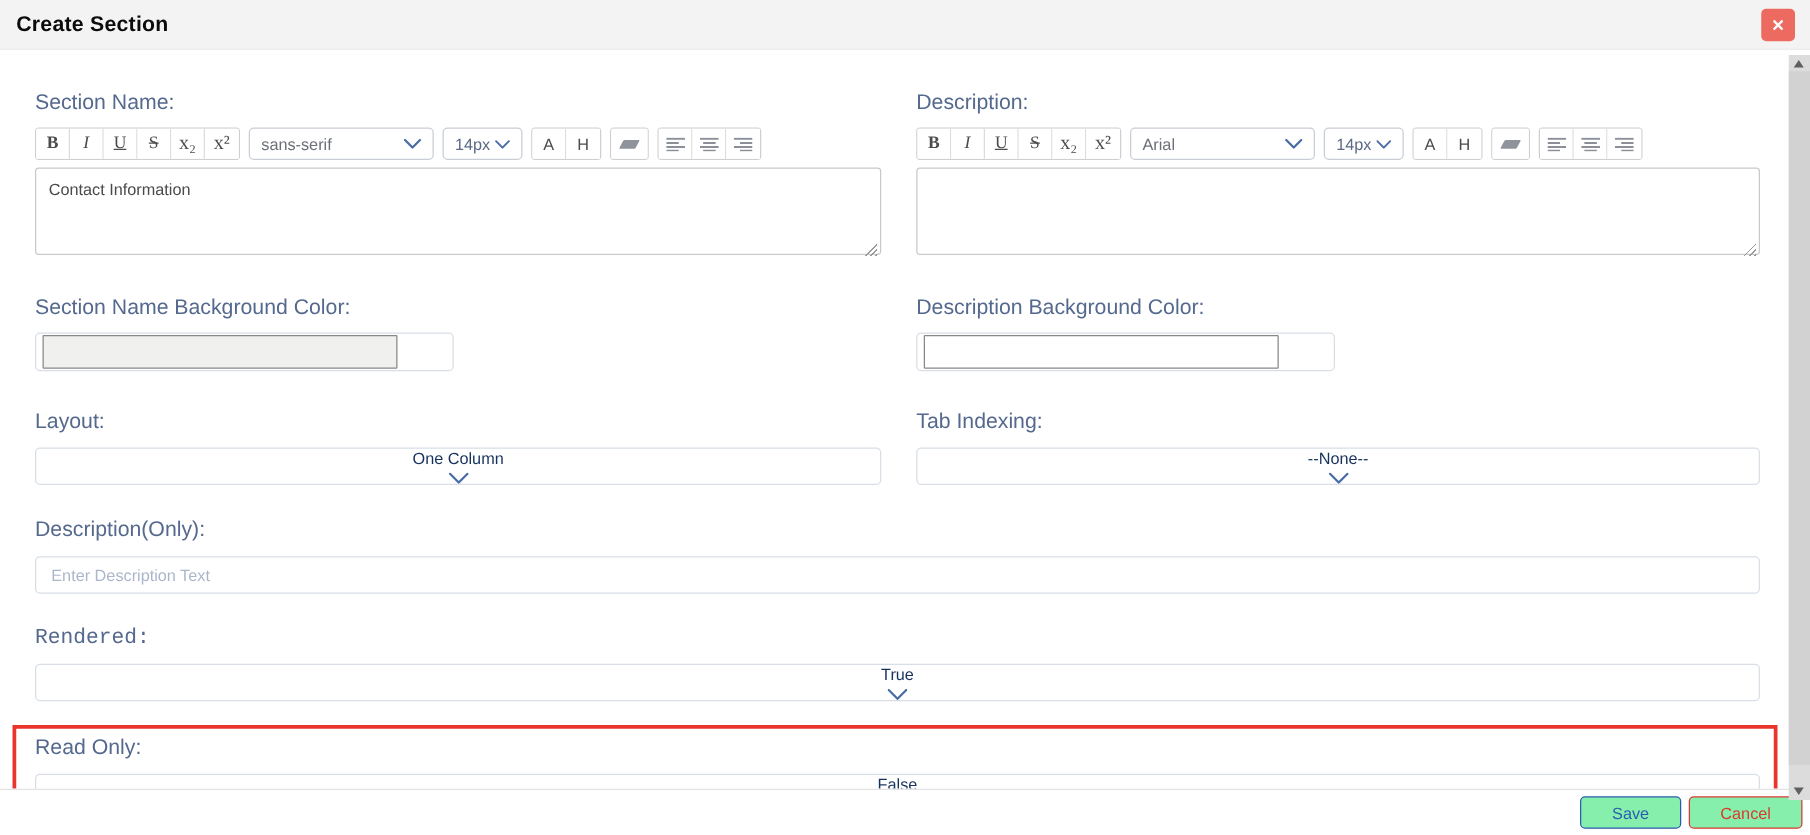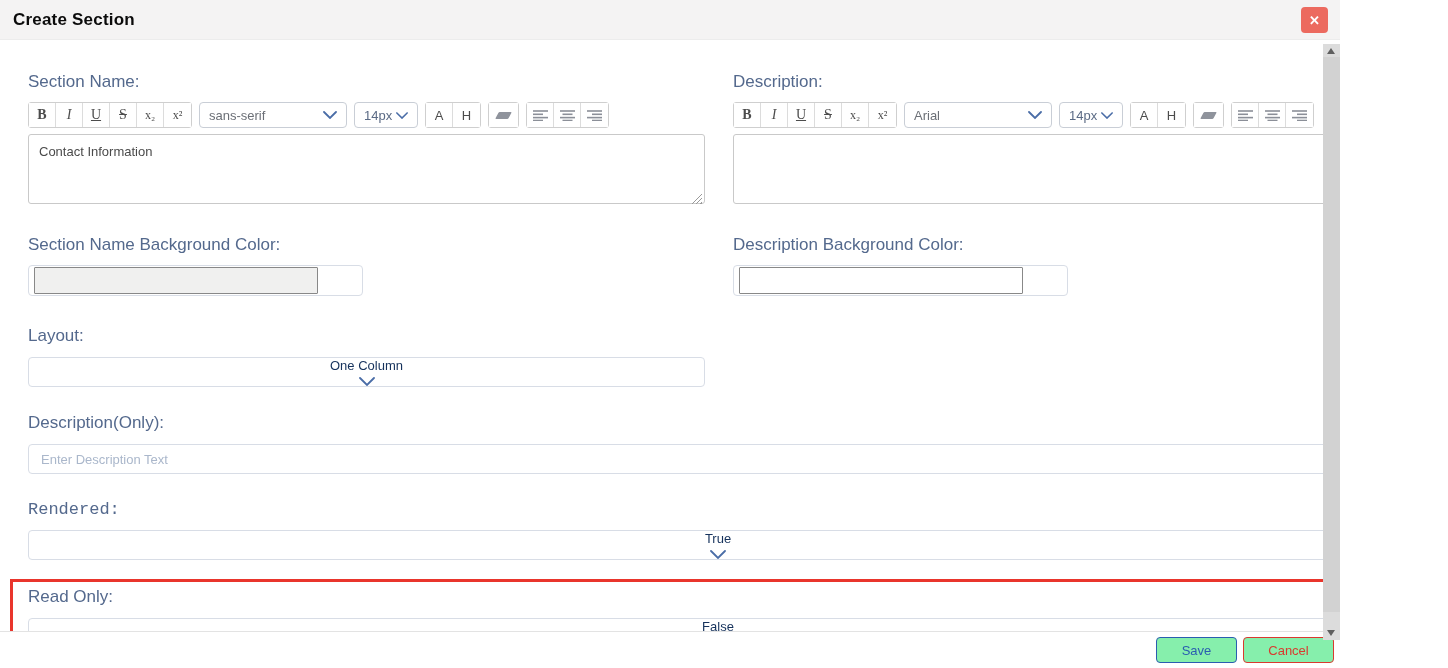--- a/index.html
+++ b/index.html
@@ -1,18 +1,18 @@
 <!DOCTYPE html>
 <html><head>
 <meta charset="utf-8">
 <style>
   * { margin:0; padding:0; box-sizing:border-box; }
   html,body { background:#fff; }
   body { font-family:"Liberation Sans", sans-serif; }
-  .modal { position:relative; width:1340px; height:668px; background:#fff; overflow:hidden; }
+  .modal { position:relative; width:1448px; height:668px; background:#fff; overflow:hidden; }
 
   
   .modal-header { position:absolute; top:0; left:0; right:0; height:40px; background:#f4f3f3;
     border-bottom:1px solid #ececec; display:flex; align-items:center; padding:0 8px 0 13px; }
   .modal-title { font-size:17px; font-weight:bold; color:#0b0b0b; letter-spacing:.2px; }
   .close-btn { position:absolute; right:12px; top:7px; width:27px; height:26px; background:#ec6a5f;
     border:none; border-radius:4px; color:#fff; font-size:13px; font-weight:bold; display:flex;
     align-items:center; justify-content:center; cursor:pointer; }
 
   
@@ -26,21 +26,21 @@
 
   
   .rt-label { margin-top:31px; }
   .toolbar { display:flex; align-items:flex-start; gap:7px; margin-top:10px; height:27px; }
   .tb-group { display:inline-flex; border:1px solid #cfcfcf; border-radius:3px; background:#fff; height:26px; }
   .tb-btn { min-width:27px; height:24px; display:flex; align-items:center; justify-content:center;
     font-family:"Liberation Serif", serif; font-size:14px; color:#4c4c4c; border-right:1px solid #dcdcdc;
     background:#fff; cursor:pointer; padding:0 4px; }
   .tb-group .tb-btn:last-child { border-right:none; }
   .tb-btn.sans { font-family:"Liberation Sans", sans-serif; font-size:13px; }
-  .tb-btn.small { font-size:12px; }
+  .tb-btn.small { font-size:16px; }
   .tb-btn.u-line { text-decoration:underline; }
   .tb-btn.s-line { text-decoration:line-through; }
   .tb-btn.italic { font-style:italic; }
   .tb-btn.bold { font-weight:bold; }
   .tb-select { display:flex; align-items:center; justify-content:space-between; border:1px solid #c9ced6;
     border-radius:4px; background:#fff; height:26px; padding:0 9px; color:#6b6f76; font-size:13px; cursor:pointer; }
   .tb-select.font { width:148px; }
   .tb-select.size { width:64px; color:#5b6b85; }
   .eraser-btn { width:29px; }
   .eraser-shape { width:13px; height:7px; background:#8f939c; transform:skewX(-28deg); border-radius:1px; }
@@ -276,20 +276,29 @@
       <div class="two-col">
         <div>
           <div class="field-label select-label">Layout:</div>
           <div class="ui-select">
             <span class="val">One Column</span>
             <svg width="16" height="9" viewBox="0 0 16 9">
                 <path d="M1 1 L8 8 L15 1" fill="none" stroke="#4a6da7" stroke-width="1.8" stroke-linecap="round"></path>
               </svg>
           </div>
         </div>
+        <div>
+          <div class="field-label select-label">Tab Indexing:</div>
+          <div class="ui-select">
+            <span class="val">--None--</span>
+            <svg width="16" height="9" viewBox="0 0 16 9">
+                <path d="M1 1 L8 8 L15 1" fill="none" stroke="#4a6da7" stroke-width="1.8" stroke-linecap="round"></path>
+              </svg>
+          </div>
+        </div>
       </div>
 
       <div>
         <div class="field-label" style="margin-top:26px;">Description(Only):</div>
         <input class="admin-input" placeholder="Enter Description Text" style="">
       </div>
 
       <div>
         <div class="field-label" style="margin-top:26px;font-family:Liberation Mono, monospace;">Rendered:</div>
         <div class="ui-select full">

